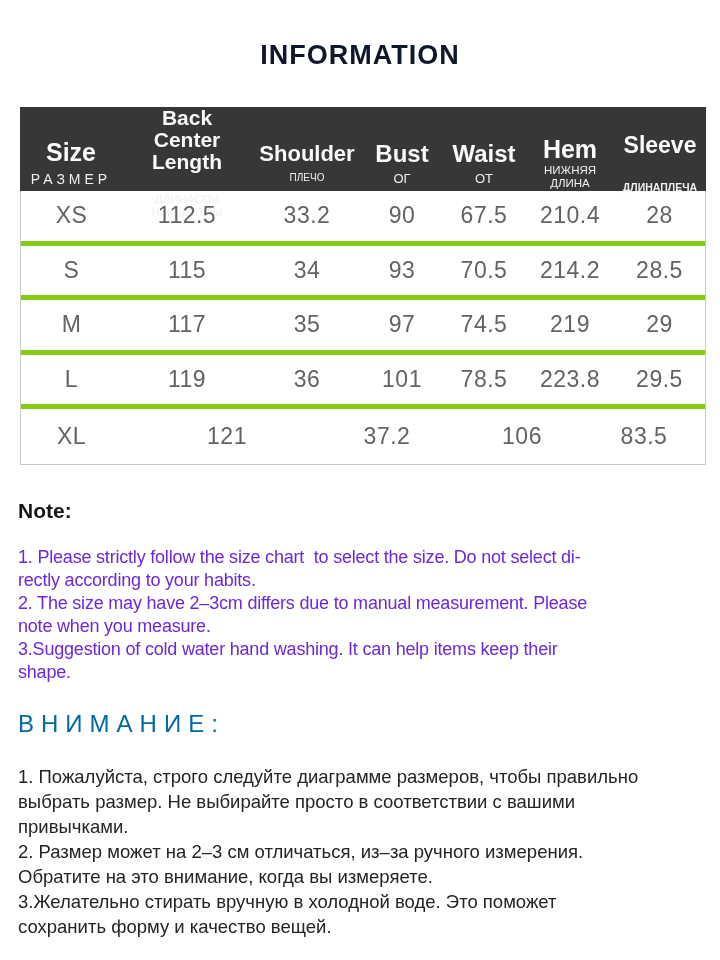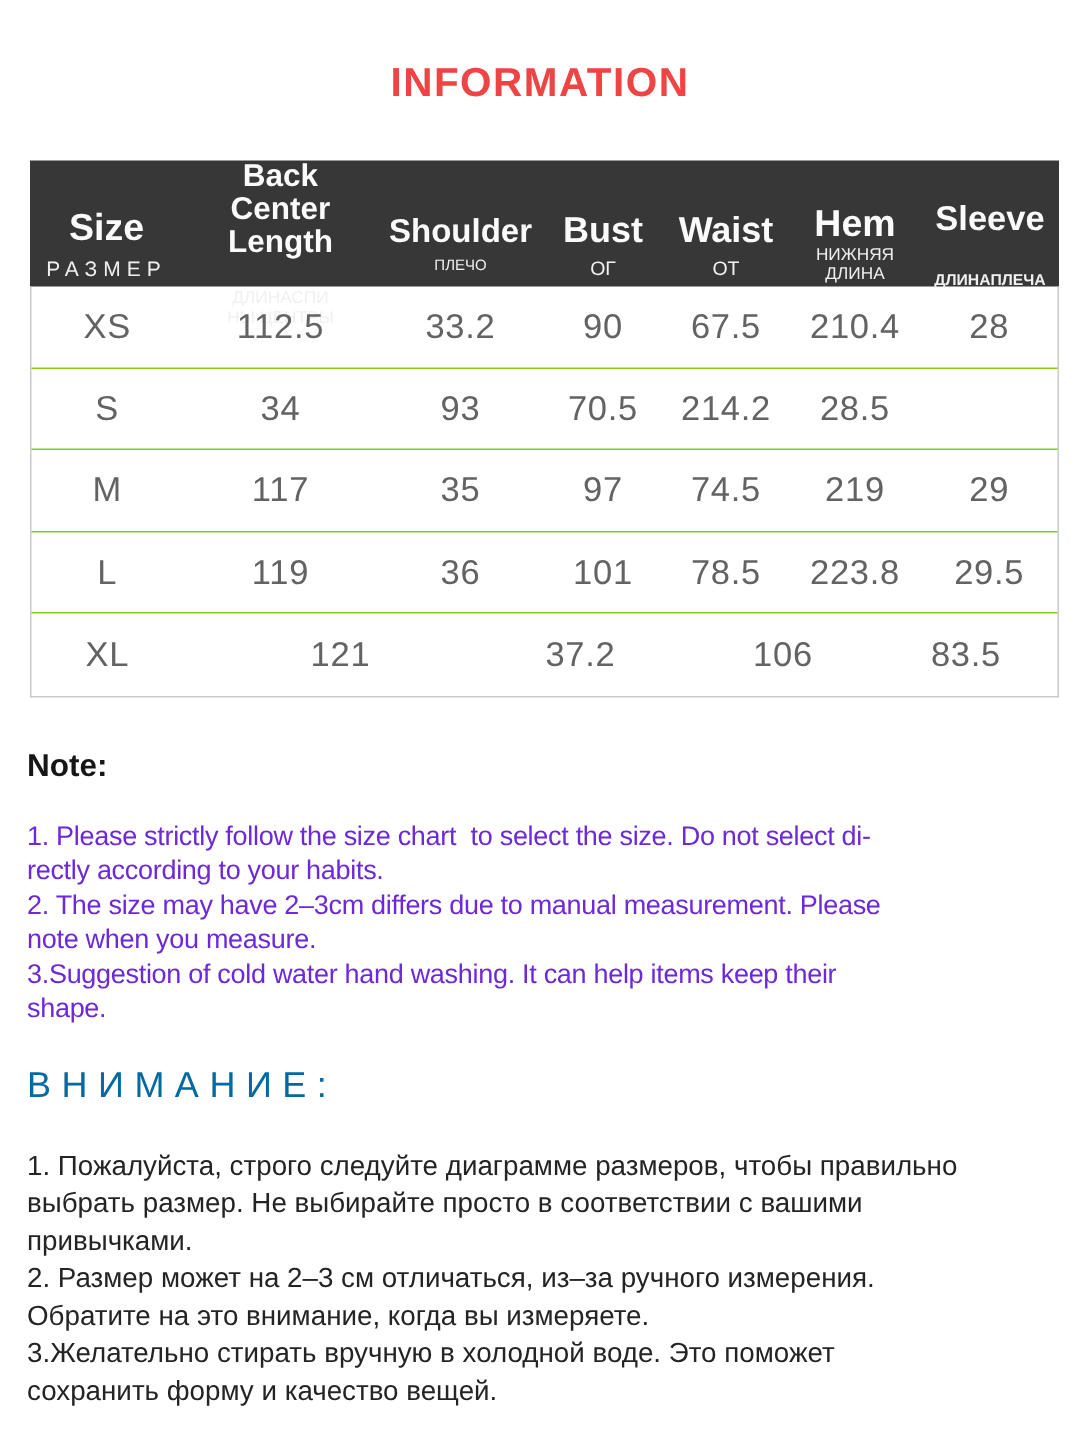--- a/index.html
+++ b/index.html
@@ -12,21 +12,21 @@
   }
   .page { padding: 0 18px; }
 
   
   .title {
     padding-top: 40px;
     text-align: center;
     font-size: 27px;
     font-weight: bold;
     letter-spacing: 1px;
-    color: #ef4444;
+    color: #0f172a;
   }
 
   
   .size-table {
     margin: 36px 0 0 2px;
     width: 686px;
   }
   .thead {
     display: grid;
     grid-template-columns: 102px 130px 110px 80px 84px 88px 92px;
@@ -59,21 +59,21 @@
 
   .tbody {
     border: 1px solid #c9c9c9;
     border-top: none;
   }
   .tr {
     display: grid;
     grid-template-columns: 101px 130px 110px 80px 84px 88px 91px;
     height: 54.5px;
     align-items: center;
-    border-bottom: 1px solid #84cc16;
+    border-bottom: 5px solid #84cc16;
   }
   .tr:last-child { border-bottom: none; gap: 40px; }
   .td {
     text-align: center;
     font-size: 23px;
     color: #636363;
     letter-spacing: 0.5px;
   }
 
   
@@ -152,20 +152,21 @@
           <div class="td">112.5</div>
           <div class="td">33.2</div>
           <div class="td">90</div>
           <div class="td">67.5</div>
           <div class="td">210.4</div>
           <div class="td">28</div>
         </div>
 
         <div class="tr">
           <div class="td">S</div>
+          <div class="td">115</div>
           <div class="td">34</div>
           <div class="td">93</div>
           <div class="td">70.5</div>
           <div class="td">214.2</div>
           <div class="td">28.5</div>
         </div>
 
         <div class="tr">
           <div class="td">M</div>
           <div class="td">117</div>

